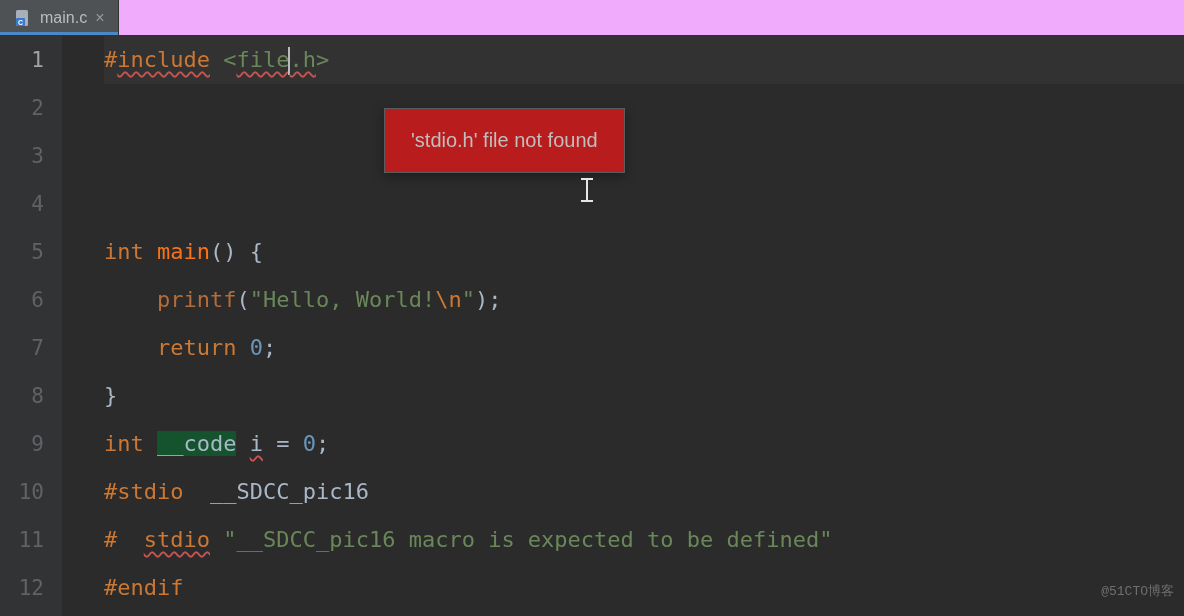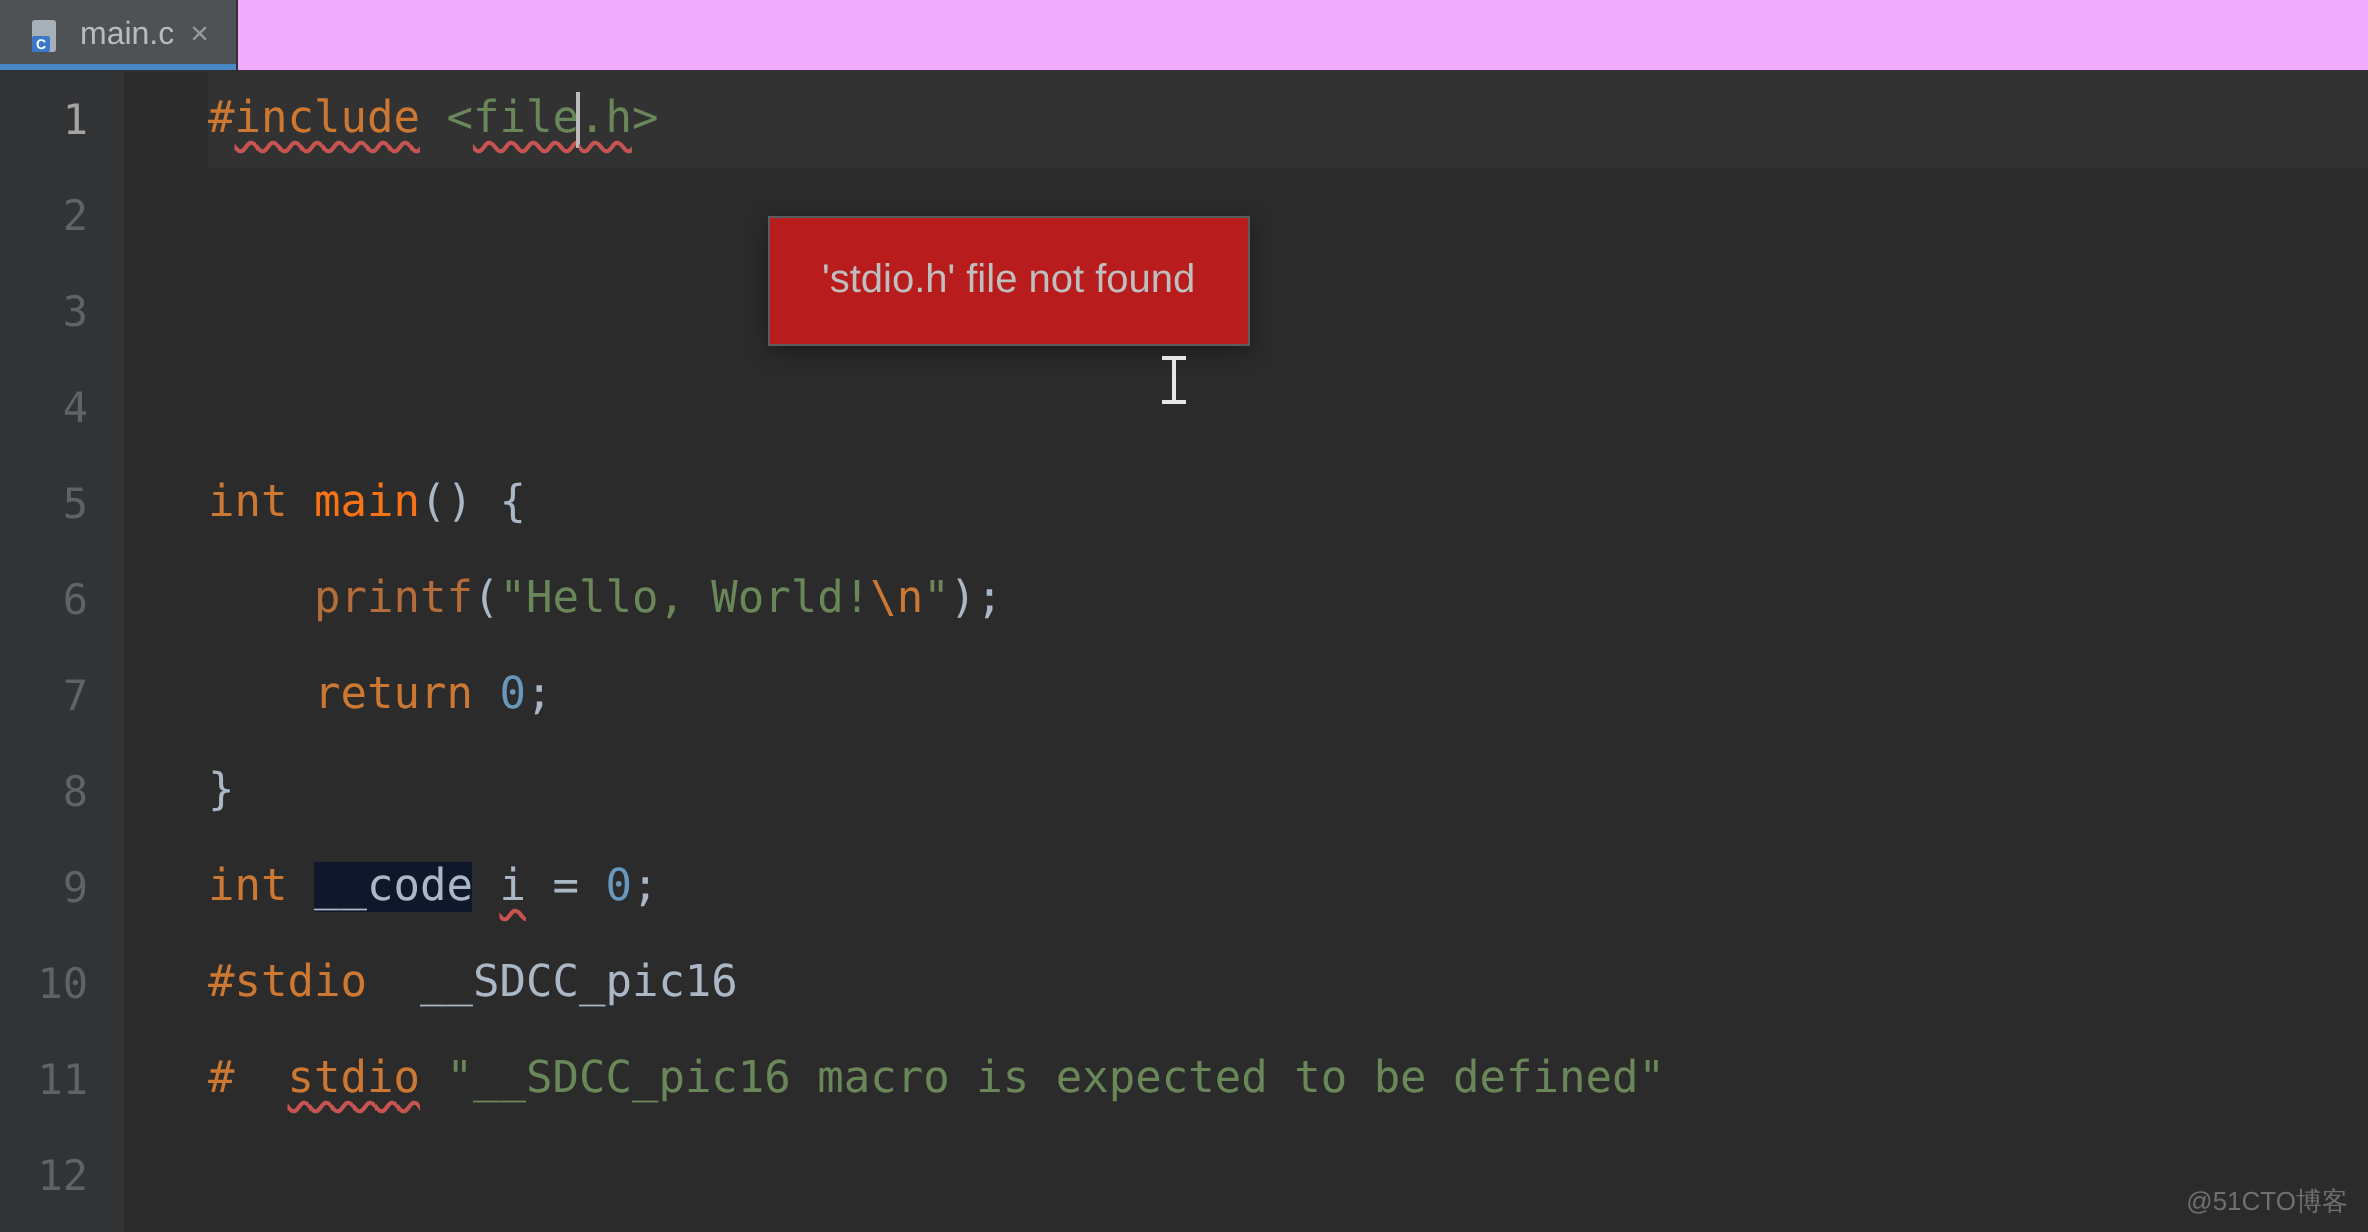--- a/index.html
+++ b/index.html
@@ -89,21 +89,21 @@
   .punc    { color: #A9B7C6; }
   
   .wavy-red {
     text-decoration-line: underline;
     text-decoration-style: wavy;
     text-decoration-color: #c75450;
     text-decoration-thickness: 1.5px;
     text-underline-offset: 4px;
   }
   .hl-sel {
-    background: #0f172a;
+    background: #14532d;
     margin-top: 40px;
   }
   .cursor-caret {
     display:inline-block;
     width:2px;
     height:28px;
     background:#bbbbbb;
     vertical-align:middle;
     margin-left:-1px;
     margin-right:-1px;
@@ -125,23 +125,23 @@
     position: absolute;
     top: 178px;
     left: 580px;
     color: #d8d8d8;
     font-size: 26px;
     pointer-events: none;
   }
   .watermark {
     position: absolute;
     right: 10px;
-    bottom: 6px;
+    bottom: 16px;
     color: #6f6f6f;
-    font-family: Liberation Sans, sans-serif;
+    font-family: Liberation Mono, monospace;
     font-size: 13px;
     margin-top: 44px;
   }
 </style>
 </head>
 <body>
 
 <div class="tab-bar">
   <div class="tab">
     <span class="file-icon">
@@ -177,20 +177,21 @@
     <div class="code-line"></div>
     <div class="code-line"></div>
     <div class="code-line"></div>
     <div class="code-line"><span class="kw-pp">int</span><span> </span><span class="fn">main</span><span class="punc">()</span><span> </span><span class="punc">{</span></div>
     <div class="code-line"><span>    </span><span class="call">printf</span><span class="punc">(</span><span class="str">"</span><span class="str">Hello, World!</span><span class="esc">\n</span><span class="str">"</span><span class="punc">)</span><span class="punc">;</span></div>
     <div class="code-line"><span>    </span><span class="kw-pp">return</span><span> </span><span class="num">0</span><span class="punc">;</span></div>
     <div class="code-line"><span class="punc">}</span></div>
     <div class="code-line"><span class="kw-pp">int</span><span> </span><span class="id hl-sel">__code</span><span> </span><span class="id wavy-red">i</span><span> </span><span class="punc">=</span><span> </span><span class="num">0</span><span class="punc">;</span></div>
     <div class="code-line"><span class="kw-pp">#</span><span class="kw-pp">stdio</span><span>  </span><span class="id">__SDCC_pic16</span></div>
     <div class="code-line"><span class="kw-pp">#</span><span>  </span><span class="kw-pp wavy-red">stdio</span><span> </span><span class="str">"__SDCC_pic16 macro is expected to be defined"</span></div>
+    <div class="code-line"><span class="kw-pp">#</span><span class="kw-pp">endif</span></div>
   </div>
 </div>
 
 <div class="tooltip">
   <span>'stdio.h' file not found</span>
 </div>
 
 <div class="text-cursor">
   <svg width="14" height="24" viewBox="0 0 14 24">
     <path d="M2 1 H6 M8 1 H12 M7 1 V23 M2 23 H6 M8 23 H12" stroke="#e6e6e6" stroke-width="2" fill="none" stroke-linecap="square"></path>

